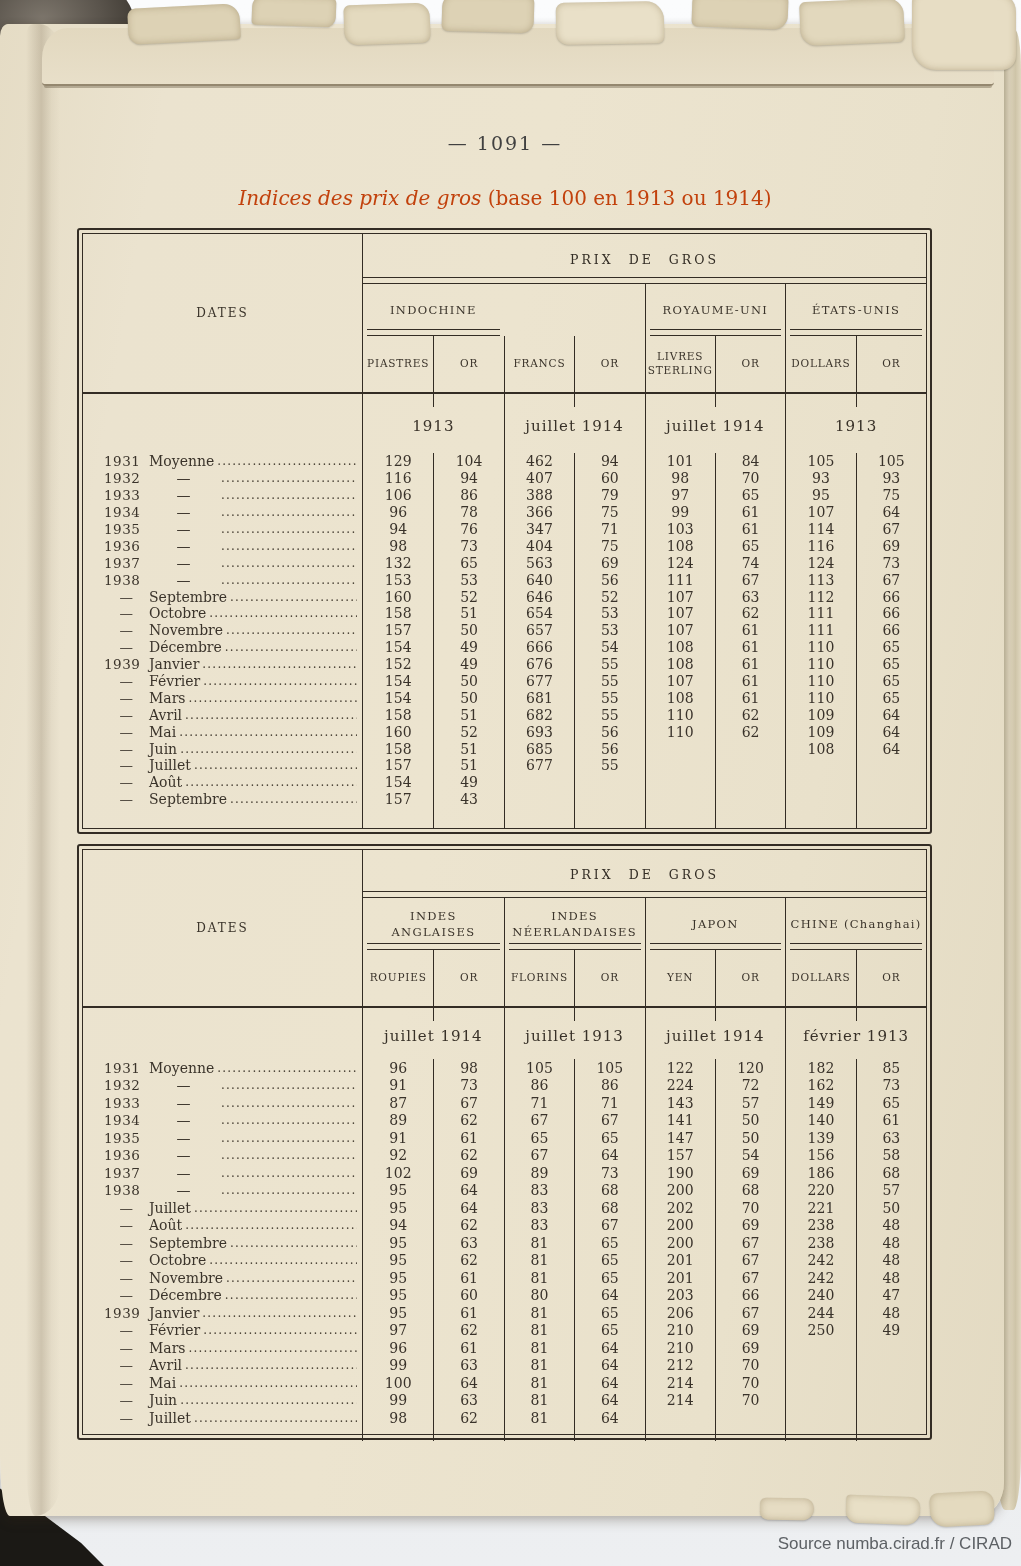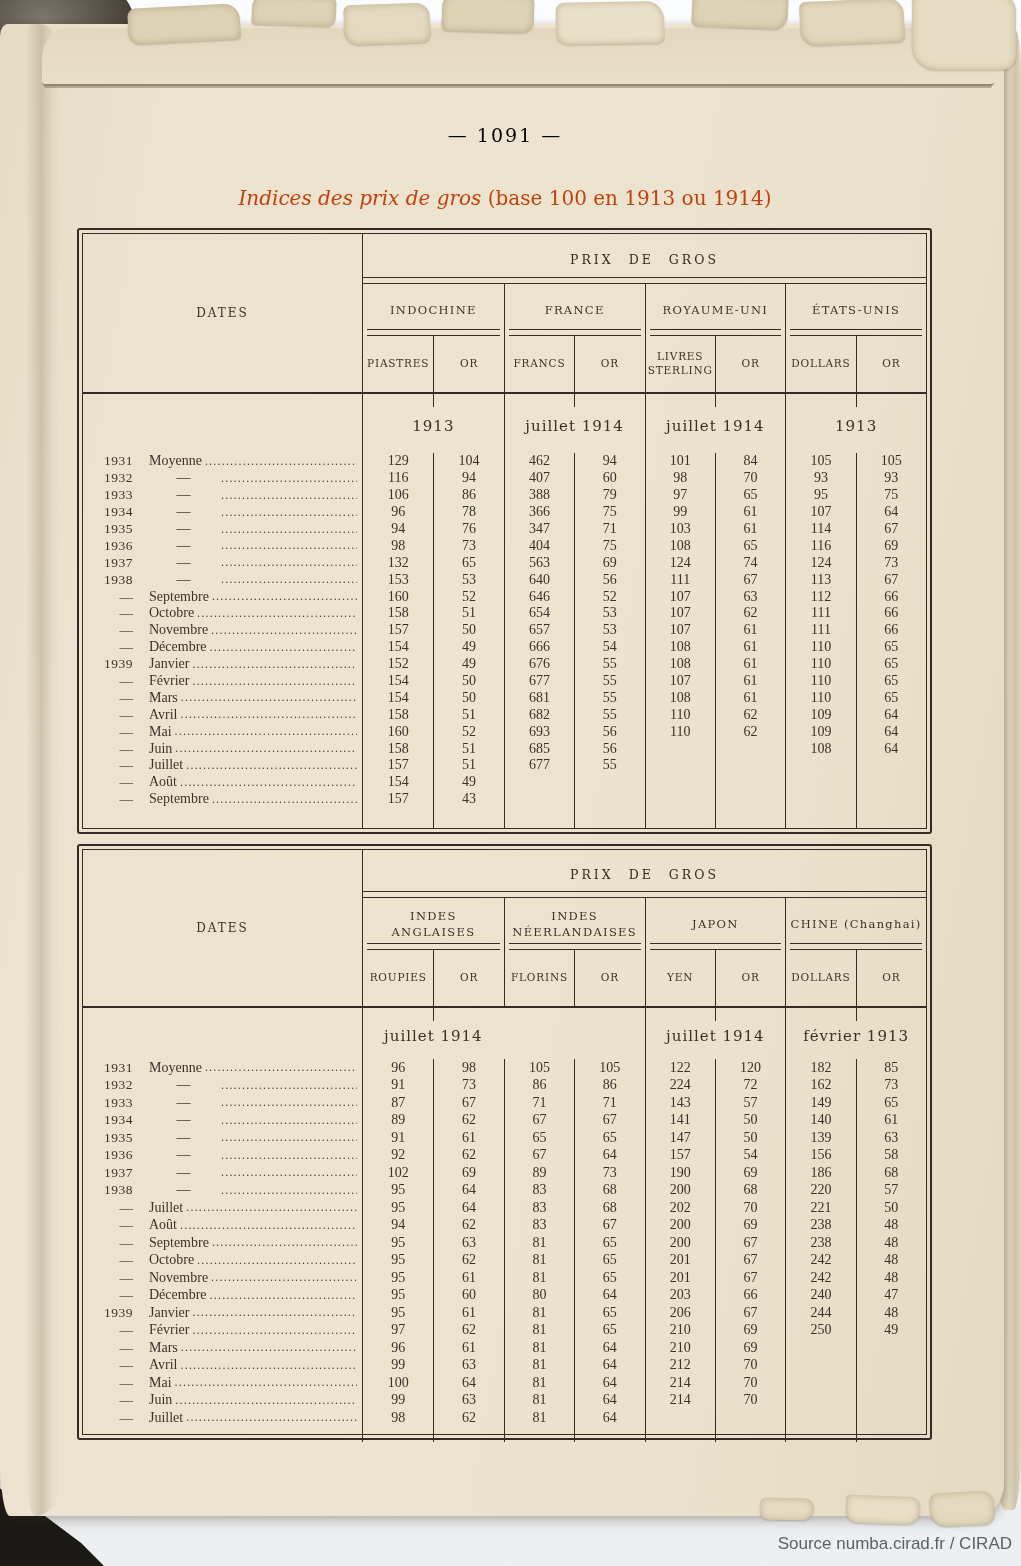--- a/index.html
+++ b/index.html
@@ -65,22 +65,22 @@
   .torn.t5 { left:556px; top:2px;  width:108px; height:42px; border-radius: 8px 18px 6px 12px; transform: rotate(-1deg); background:#e9e0c8; }
   .torn.t6 { left:692px; top:-6px; width:96px;  height:34px; border-radius: 10px 6px 14px 6px; transform: rotate(2deg); }
   .torn.t7 { left:800px; top:0px;  width:104px; height:44px; border-radius: 6px 16px 6px 16px; transform: rotate(-2.5deg); background:#e2d8bd; }
   .torn.t8 { left:912px; top:-8px; width:104px; height:78px; border-radius: 10px 20px 14px 24px; transform: rotate(3deeg); background:#e7ddc4; }
   .torn.t9  { left:846px; top:1496px; width:74px; height:28px; border-radius: 4px 10px 14px 12px; transform: rotate(2deg);  background:#e8dfc6; }
   .torn.t10 { left:930px; top:1492px; width:64px; height:34px; border-radius: 8px 12px 10px 16px; transform: rotate(-3deg); background:#e4dabf; }
   .torn.t11 { left:760px; top:1498px; width:54px; height:22px; border-radius: 6px 10px 12px 8px;  transform: rotate(1deg);  background:#e6dcc3; }
 
   
   .pagenum {
-    position: absolute; left: 0; top: 124px; width: 1010px;
-    text-align: center; font-size: 19px; letter-spacing: 2px; color: #000000;
+    position: absolute; left: 0; top: 132px; width: 1010px;
+    text-align: center; font-size: 19px; letter-spacing: 2px; color: #404040;
     z-index: 5;
   }
   .doc-title {
     position: absolute; left: 0; top: 186px; width: 1010px;
     text-align: center; font-size: 20px; color: #c2410c;
     z-index: 5;
   }
 
   .tbl {
     position: absolute; left: 77px; width: 855px;
@@ -91,21 +91,21 @@
   .tbl2 { top: 844px; height: 596px; }
   .tin {
     border: 1.2px solid var(--ink);
     width: 100%; height: 100%;
     display: flex; flex-direction: column;
   }
   .thead, .trow { display: grid; grid-template-columns: 280px repeat(8, 1fr); }
   .tbl1 .thead { grid-template-rows: 50px 52px 58px 59px; }
   .tbl2 .thead { grid-template-rows: 48px 52px 58px 51px; }
   .thead { flex: none; }
-  .tbody { flex: 1; display: flex; flex-direction: column; font-family: Liberation Serif, serif; }
+  .tbody { flex: 1; display: flex; flex-direction: column; }
 
   .c-dates {
     grid-row: 1 / 4; grid-column: 1;
     display: flex; align-items: center; justify-content: center;
     border-right: 1.5px solid var(--ink);
     border-bottom: 2px solid var(--ink);
     font-size: 12px; letter-spacing: 2px; color: #3a332a;
   }
   .c-prix {
     grid-row: 1; grid-column: 2 / 10; position: relative;
@@ -204,21 +204,20 @@
 
 <div class="pagenum">—  1091  —</div>
 <div class="doc-title"><i>Indices des prix de gros</i> <span>(base 100 en 1913 ou 1914)</span></div>
 
 <div class="tbl tbl1">
   <div class="tin">
     <div class="thead">
       <div class="c-dates">DATES</div>
       <div class="c-prix">PRIX DE GROS</div>
       <div class="c-country c-c1">INDOCHINE</div>
-      <div class="c-country c-c2 bl">FRANCE</div>
       <div class="c-country c-c3 bl">ROYAUME-UNI</div>
       <div class="c-country c-c4 bl">ÉTATS-UNIS</div>
       <div class="c-cur cu1">PIASTRES</div>
       <div class="c-cur cu2 bl">OR</div>
       <div class="c-cur cu3 bl">FRANCS</div>
       <div class="c-cur cu4 bl">OR</div>
       <div class="c-cur cu5 bl">LIVRES STERLING</div>
       <div class="c-cur cu6 bl">OR</div>
       <div class="c-cur cu7 bl">DOLLARS</div>
       <div class="c-cur cu8 bl">OR</div>
@@ -575,20 +574,21 @@
       <div class="c-cur cu1">ROUPIES</div>
       <div class="c-cur cu2 bl">OR</div>
       <div class="c-cur cu3 bl">FLORINS</div>
       <div class="c-cur cu4 bl">OR</div>
       <div class="c-cur cu5 bl">YEN</div>
       <div class="c-cur cu6 bl">OR</div>
       <div class="c-cur cu7 bl">DOLLARS</div>
       <div class="c-cur cu8 bl">OR</div>
       <div class="c-blank"></div>
       <div class="c-base b1">juillet 1914</div>
+      <div class="c-base b2 bl">juillet 1913</div>
       <div class="c-base b3 bl">juillet 1914</div>
       <div class="c-base b4 bl">février 1913</div>
     </div>
     <div class="tbody">
         <div class="trow">
           <div class="lblc">
             <span class="yr">1931</span>
             <span class="lb">Moyenne</span>
             <span class="dots"></span>
           </div>

